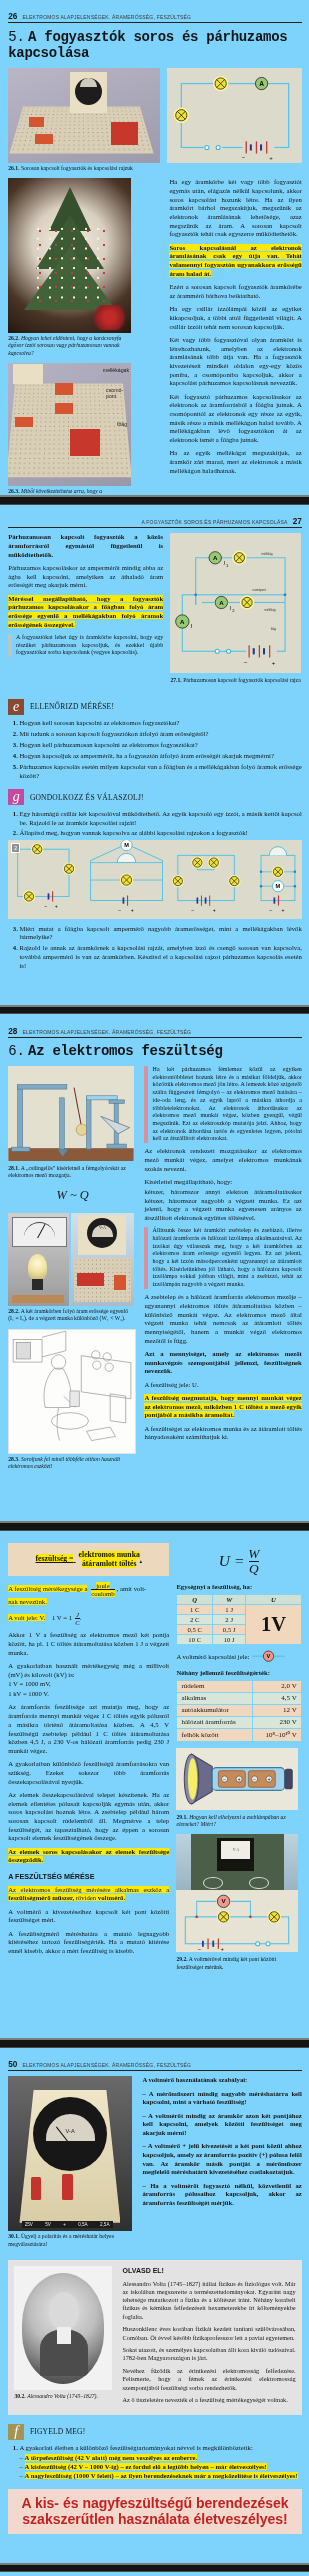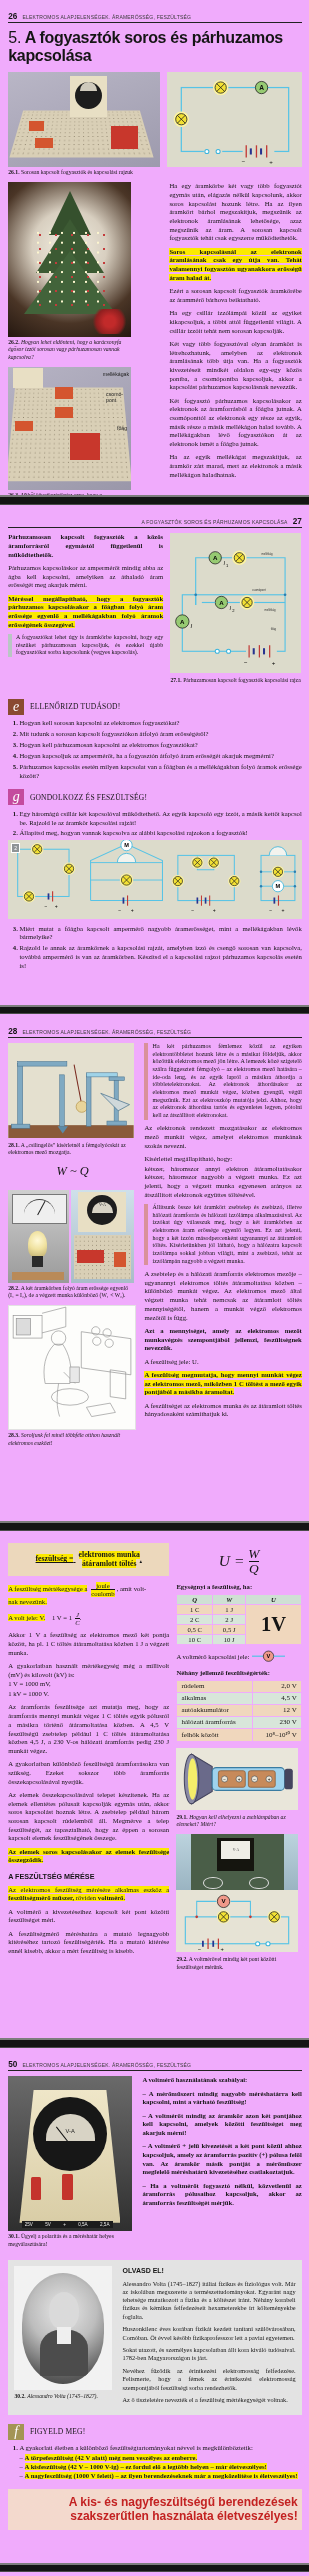--- a/index.html
+++ b/index.html
@@ -1,23 +1,23 @@
 <!DOCTYPE html>
 <html lang="hu" style="font-size:8.2px"><head>
 <meta charset="utf-8">
 <style>
   html,body{margin:0;padding:0;background:#fff;}
   body{width:310px;font-family:"Liberation Serif",serif;color:#151515;}
-  .page{position:relative;overflow:hidden;box-sizing:border-box;background:#f0abfc;padding:12.4px 8.2px 0 8.2px;}
+  .page{position:relative;overflow:hidden;box-sizing:border-box;background:#7dd3fc;padding:12.4px 8.2px 0 8.2px;}
   .psep{height:6.7px;background:#141414;border-top:2.1px solid #7d7d7d;border-bottom:1px solid #4a4a4a;}
   .phead{display:flex;align-items:baseline;gap:5.2px;border-bottom:0.8px solid #222;padding-bottom:1px;margin-bottom:5.2px;font-family:"Liberation Sans",sans-serif;}
   .phead.right{justify-content:flex-end;}
   .pnum{font-size:8.2px;font-weight:bold;}
   .rhead{font-size:5px;color:#3a3a3a;letter-spacing:0.2px;}
-  .ltitle{font-family:Liberation Sans, sans-serif;font-size:16px;margin:4.1px 0 7.2px;}
+  .ltitle{font-family:Liberation Mono, monospace;font-size:14px;margin:4.1px 0 7.2px;}
   .lnum{font-weight:normal;margin-right:3.1px;}
   .ltext{font-weight:800;letter-spacing:-0.3px;}
   .cols{display:flex;gap:7.2px;justify-content:center;}
   .colL{width:154px;flex:none;}
   .colR{flex:1;min-width:0;}
   p.t{font-size:6.7px;line-height:1.3;margin:0 0 4.6px;text-align:justify;}
   .b{font-weight:bold;}
   .hl{background:#fce900;box-decoration-break:clone;-webkit-box-decoration-break:clone;}
   .cap{font-size:5.7px;line-height:1.25;margin:2.1px 0 6.2px;}
   .cap .capnum{font-weight:bold;font-style:normal;}
@@ -28,21 +28,21 @@
   .sbar{width:4.1px;background:#d9919b;flex:none;}
   .sbody{text-align:justify;}
   .secthead{display:flex;align-items:center;gap:5.7px;margin:8.2px 0 4.6px;}
   .sicon{width:16px;height:16px;color:#fff;font-family:"Liberation Serif",serif;font-style:italic;font-size:14px;line-height:1;display:flex;align-items:center;justify-content:center;flex:none;}
   .stitle{font-size:7.5px;letter-spacing:0.2px;}
   ol.qs{margin:0 0 2.1px;padding-left:11.3px;font-size:6.7px;line-height:1.32;}
   ol.qs li{margin-bottom:2.1px;text-align:justify;}
   ol.qs li::marker{font-weight:bold;}
   .figbox{background:#dcdbcb;position:relative;}
   .badge{position:absolute;top:2.6px;left:2.6px;background:#8f9496;color:#fff;font-family:"Liberation Sans",sans-serif;font-size:5.2px;width:7.7px;height:7.7px;display:flex;align-items:center;justify-content:center;border:0.5px solid #fff;}
-  .warn{background:#f3d9cd;color:#c32222;font-family:"Liberation Sans",sans-serif;font-weight:bold;font-size:12px;text-align:right;padding:6.2px 4.1px;margin:8.2px 0;}
+  .warn{background:#f3d9cd;color:#c32222;font-family:"Liberation Sans",sans-serif;font-weight:bold;font-size:14px;text-align:center;padding:6.2px 4.1px;margin:8.2px 0;}
   .graybox{background:#e3e3e3;padding:6.2px;display:flex;gap:7.2px;margin:6.2px 0;}
   .frac{display:inline-flex;flex-direction:column;align-items:center;vertical-align:middle;line-height:1.1;}
   .frac .den{border-top:0.7px solid #151515;}
   .fx{font-style:italic;}
   .utable{border-collapse:separate;border-spacing:1px;font-size:6.7px;width:100%;}
   .utable th{background:#cfe0d4;font-style:italic;font-weight:bold;padding:1px 3.1px;}
   .utable td{padding:1px 4.1px;text-align:center;}
   .row-tan{background:#f0d7bd;}
   .row-grn{background:#d8e6da;}
   .bigv{background:#f0d7bd;font-size:20.6px;font-weight:bold;text-align:center;vertical-align:middle;margin-top:29px;}
@@ -216,33 +216,33 @@
       </svg>
       <div class="cap">
         <span class="capnum">27.1.</span>
         <span>Párhuzamosan kapcsolt fogyasztók kapcsolási rajza</span>
       </div>
     </div>
   </div>
 
   <div class="secthead">
     <div class="sicon" style="background:#8a4a31;">e</div>
-    <div class="stitle">ELLENŐRIZD TUDÁSOD!</div>
+    <div class="stitle">ELLENŐRIZD MÉRÉSE!</div>
   </div>
   <ol class="qs">
     <li>Hogyan kell sorosan kapcsolni az elektromos fogyasztókat?</li>
     <li>Mit tudunk a sorosan kapcsolt fogyasztókon átfolyó áram erősségéről?</li>
     <li>Hogyan kell párhuzamosan kapcsolni az elektromos fogyasztókat?</li>
     <li>Hogyan kapcsoljuk az ampermérőt, ha a fogyasztón átfolyó áram erősségét akarjuk megmérni?</li>
     <li>Párhuzamos kapcsolás esetén milyen kapcsolat van a főágban és a mellékágakban folyó áramok erőssége között?</li>
   </ol>
 
   <div class="secthead">
     <div class="sicon" style="background:#c44b9e;">g</div>
-    <div class="stitle">GONDOLKOZZ ÉS FESZÜLTSÉG!</div>
+    <div class="stitle">GONDOLKOZZ ÉS VÁLASZOLJ!</div>
   </div>
   <ol class="qs">
     <li>Egy háromágú csillár két kapcsolóval működtethető. Az egyik kapcsoló egy izzót, a másik kettőt kapcsol be. Rajzold le az áramkör kapcsolási rajzát!</li>
     <li>Állapítsd meg, hogyan vannak kapcsolva az alábbi kapcsolási rajzokon a fogyasztók!</li>
   </ol>
 
   <div class="figbox" style="margin:2.1px 0 5.2px;">
     <div class="badge">2</div>
     <svg width="293" height="77" viewBox="0 0 569 150">
 
@@ -332,20 +332,23 @@
     <li>Miért mutat a főágba kapcsolt ampermérő nagyobb áramerősséget, mint a mellékágakban lévők bármelyike?</li>
     <li>Rajzold le annak az áramkörnek a kapcsolási rajzát, amelyben izzó és csengő sorosan van kapcsolva, továbbá ampermérő is van az áramkörben. Készítsd el a kapcsolási rajzot párhuzamos kapcsolás esetén is!</li>
   </ol>
 </div>
 <div class="psep"></div>
 
 <div class="page" style="height:507px;">
   <div class="phead">
     <span class="pnum">28</span>
     <span class="rhead">ELEKTROMOS ALAPJELENSÉGEK. ÁRAMERŐSSÉG, FESZÜLTSÉG</span>
+  </div>
+  <div class="ltitle">
+    <span class="lnum">6.</span><span class="ltext">Az elektromos feszültség</span>
   </div>
 
   <div class="cols">
     <div class="colL" style="width:129px;">
       <svg width="126" height="95" viewBox="0 0 244 185" style="background:#e4e0cf;">
         <rect x="0" y="160" width="244" height="25" fill="#8a5a3a"></rect>
         <rect x="18" y="40" width="10" height="122" fill="#7fa9c2" stroke="#46708c" stroke-width="1"></rect>
         <rect x="6" y="158" width="36" height="8" fill="#7fa9c2" stroke="#46708c" stroke-width="1"></rect>
         <rect x="18" y="36" width="96" height="9" fill="#7fa9c2" stroke="#46708c" stroke-width="1"></rect>
         <rect x="100" y="62" width="9" height="100" fill="#7fa9c2" stroke="#46708c" stroke-width="1"></rect>

